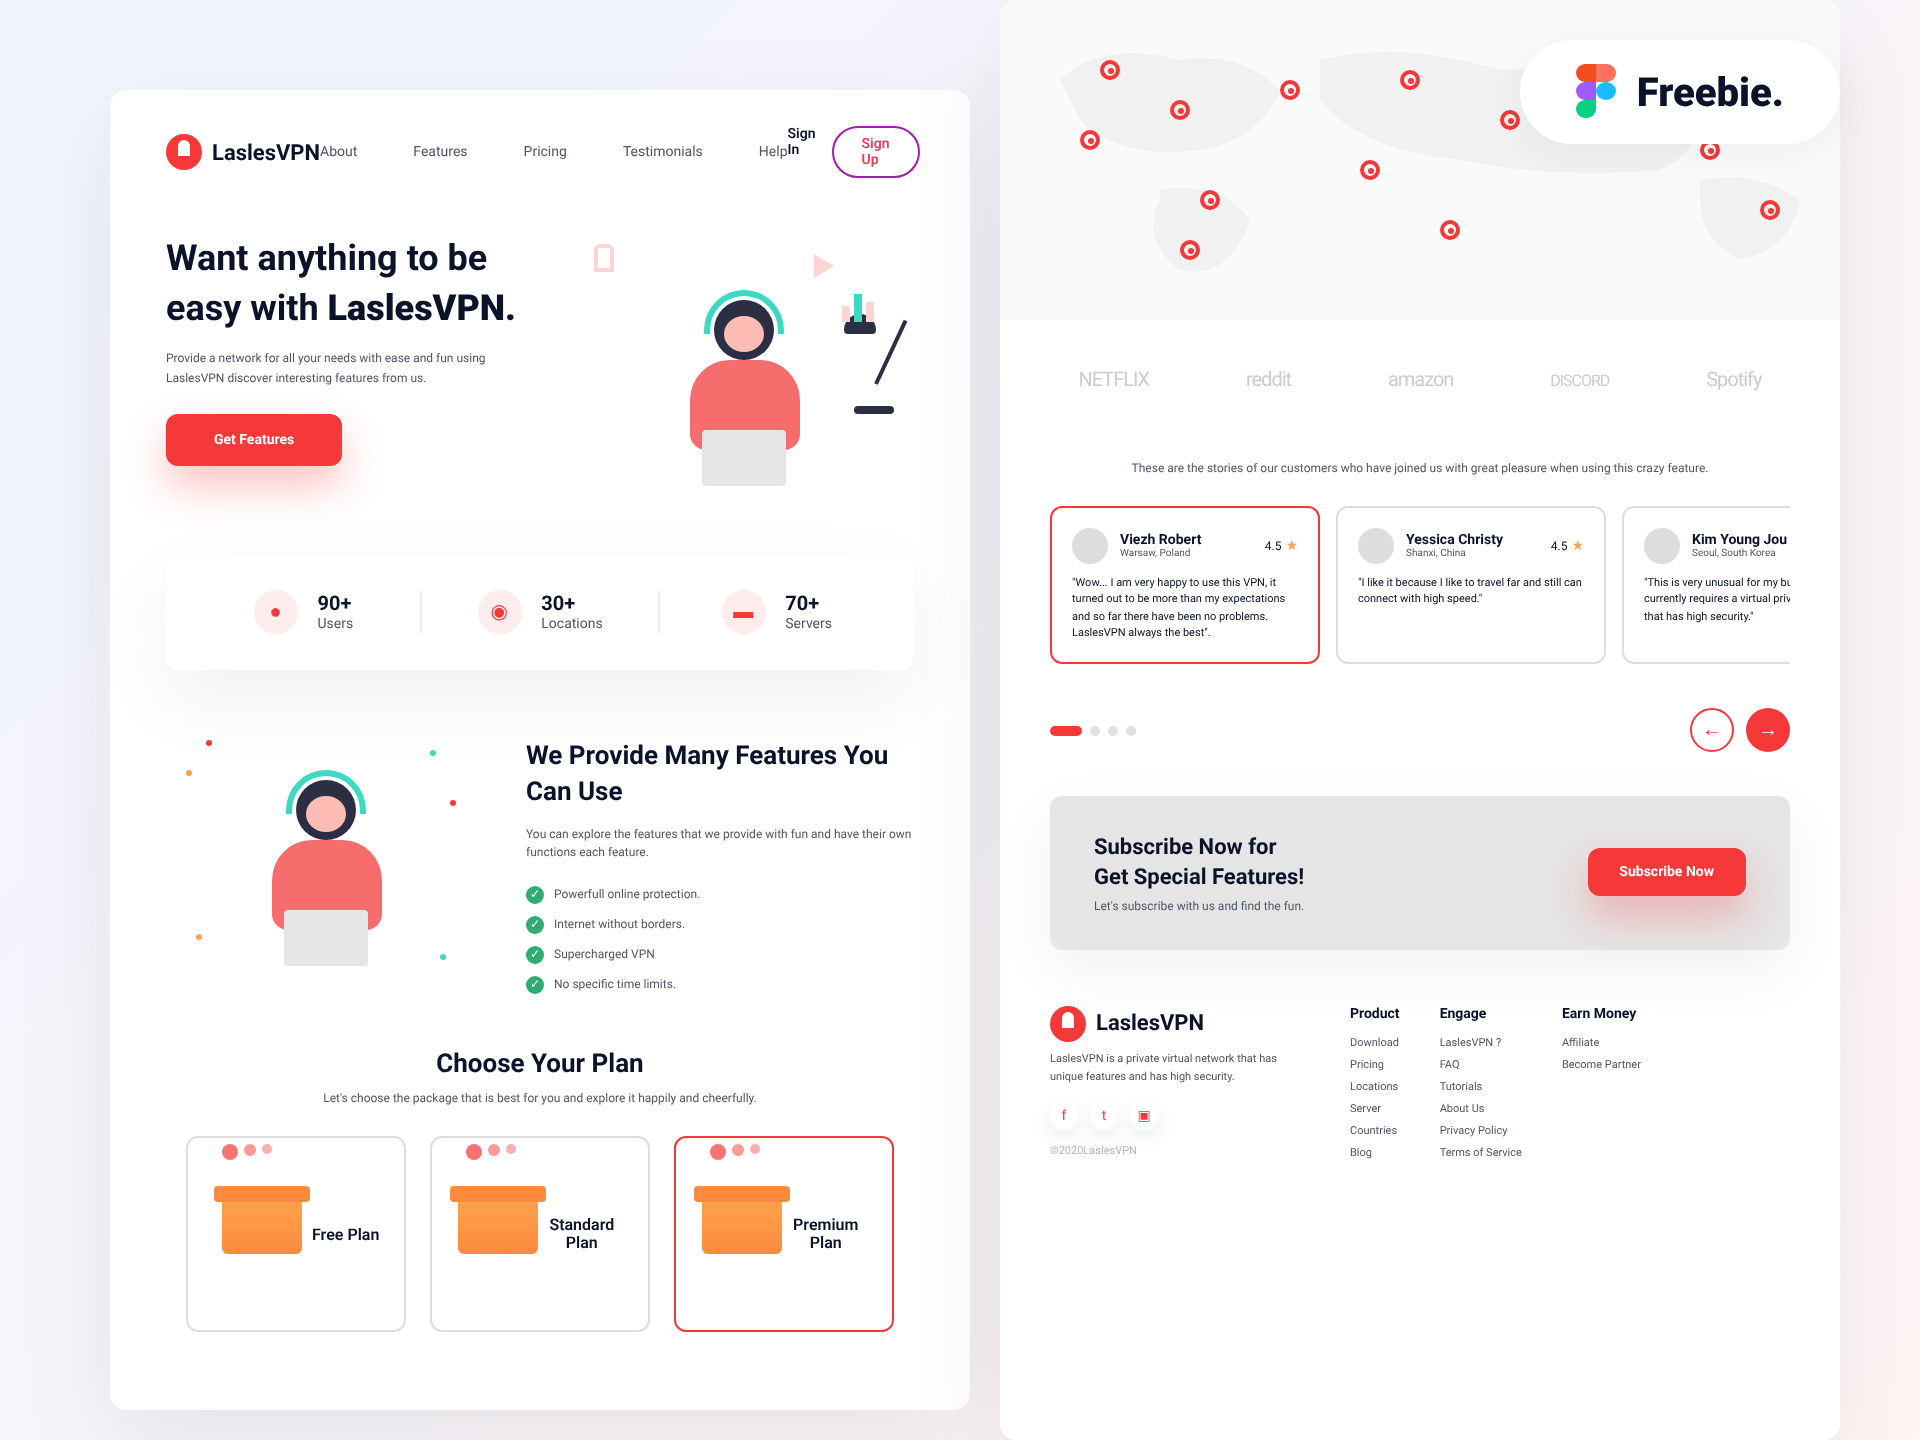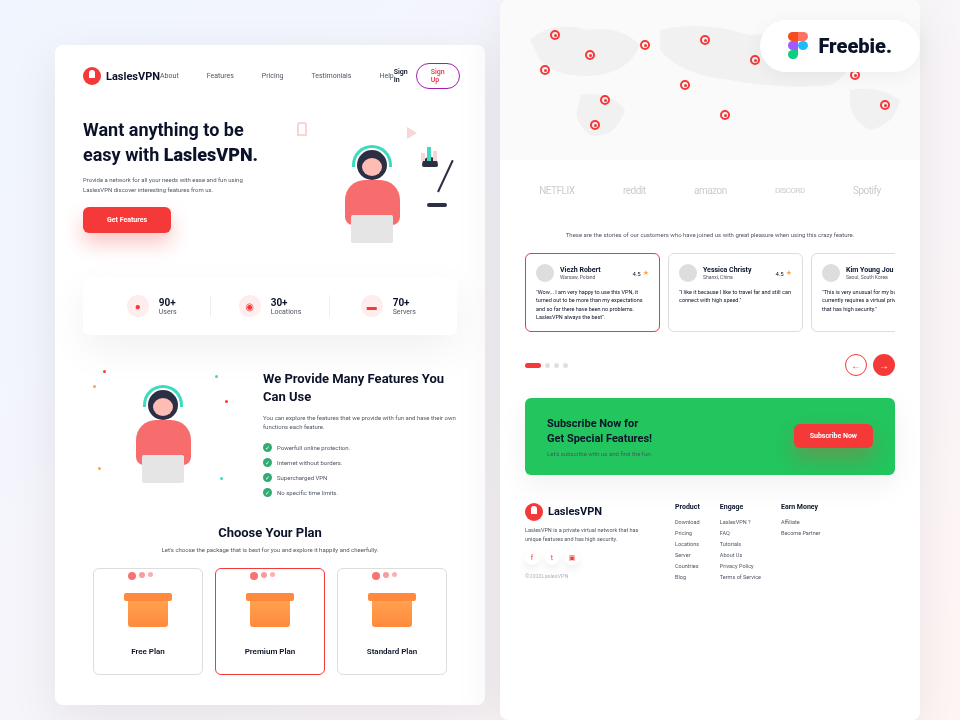--- a/index.html
+++ b/index.html
@@ -12,21 +12,21 @@
 .panel{position:absolute;background:#fff;border-radius:8px;box-shadow:0 15px 50px rgba(0,0,0,0.08);overflow:hidden}
 .panel-left{left:55px;top:45px;width:430px;height:660px}
 .panel-right{right:40px;top:0;width:420px;height:720px}
 .navbar{display:flex;align-items:center;padding:18px 28px;justify-content:space-between}
 .logo{display:flex;align-items:center;gap:5px}
 .logo-icon{width:18px;height:18px;background:#F53838;border-radius:50%;position:relative}
 .logo-icon::after{content:'';position:absolute;width:6px;height:8px;background:#fff;top:3px;left:6px;border-radius:3px 3px 0 0}
 .logo-text{font-weight:700;font-size:11px;color:#0B132A}
 .nav-links{display:flex;gap:28px}
 .nav-link{font-size:7px;color:#4F5665}
-.nav-auth{display:flex;gap:8px;align-items:center}
+.nav-auth{display:flex;gap:8px;align-items:flex-start}
 .signin{font-size:7px;font-weight:600;color:#0B132A}
 .signup{font-size:7px;font-weight:600;color:#F53855;border:1px solid #a21caf;border-radius:20px;padding:4px 14px}
 .hero{padding:10px 28px;display:flex;gap:15px}
 .hero-text h1{font-size:18px;font-weight:700;color:#0B132A;line-height:1.4;margin-bottom:8px}
 .hero-text p{font-size:6px;color:#4F5665;line-height:1.6;margin-bottom:12px}
 .btn-primary{background:#F53838;color:#fff;font-size:7px;font-weight:700;padding:9px 24px;border-radius:6px;border:none;box-shadow:0 10px 20px rgba(245,56,56,0.3)}
 .hero-img{flex-shrink:0;width:170px;height:130px;position:relative}
 .stats{margin:20px 28px;display:flex;background:#fff;border-radius:6px;box-shadow:0 15px 40px rgba(13,16,37,0.06);padding:18px 10px}
 .stat{flex:1;display:flex;align-items:center;gap:10px;justify-content:center;border-right:1px solid #EEEFF2}
 .stat:last-child{border:none}
@@ -37,21 +37,21 @@
 .feat-img{width:160px;height:130px;flex-shrink:0;position:relative}
 .feat-text h2{font-size:13px;font-weight:700;color:#0B132A;line-height:1.4;margin-bottom:6px}
 .feat-text p{font-size:6px;color:#4F5665;line-height:1.6;margin-bottom:8px}
 .feat-list{list-style:none}
 .feat-list li{font-size:6px;color:#4F5665;padding:3px 0;display:flex;align-items:center;gap:5px}
 .check{width:9px;height:9px;background:#2FAB73;border-radius:50%;display:inline-flex;align-items:center;justify-content:center;color:#fff;font-size:6px}
 .plans{padding:10px 28px;text-align:center}
 .plans h2{font-size:13px;font-weight:700;color:#0B132A;margin-bottom:6px}
 .plans p{font-size:6px;color:#4F5665;margin-bottom:15px}
 .plan-cards{display:flex;gap:12px;justify-content:center}
-.plan-card{border:1px solid #DDDDDD;border-radius:6px;padding:18px 12px;width:110px;display:flex;flex-direction:column;align-items:center}
+.plan-card{border:1px solid #DDDDDD;border-radius:6px;padding:18px 12px;width:110px;display:flex;flex-direction:row;align-items:center}
 .plan-card.active{border-color:#F53838}
 .plan-box{width:50px;height:50px;margin-bottom:10px;position:relative}
 .plan-name{font-size:8px;font-weight:600;color:#0B132A}
 .map{height:160px;background:#fafafa;position:relative;overflow:hidden}
 .world{position:absolute;inset:0;opacity:0.3}
 .dot{position:absolute;width:10px;height:10px;border:2px solid #F53838;border-radius:50%}
 .dot::after{content:'';position:absolute;width:3px;height:3px;background:#F53838;border-radius:50%;top:1.5px;left:1.5px}
 .brands{display:flex;justify-content:space-around;padding:25px 15px;align-items:center}
 .brand{font-size:10px;font-weight:400;color:#ccc;letter-spacing:-0.5px}
 .testimonials{padding:10px 25px;text-align:center}
@@ -69,21 +69,21 @@
 .star{color:#FEA250;font-size:7px}
 .test-body{font-size:5.5px;color:#0B132A;line-height:1.5}
 .carousel{display:flex;justify-content:space-between;align-items:center;padding:12px 25px}
 .dots{display:flex;gap:4px}
 .cdot{width:5px;height:5px;background:#DDE0E4;border-radius:50%}
 .cdot.active{width:16px;border-radius:3px;background:#F53838}
 .arrows{display:flex;gap:6px}
 .arrow{width:22px;height:22px;border-radius:50%;display:flex;align-items:center;justify-content:center;font-size:10px}
 .arrow-l{border:1px solid #F53838;color:#F53838}
 .arrow-r{background:#F53838;color:#fff}
-.subscribe{margin:10px 25px;background:#22c55e;border-radius:6px;box-shadow:0 10px 30px rgba(13,16,37,0.06);padding:18px 22px;display:flex;justify-content:space-between;align-items:center}
+.subscribe{margin:10px 25px;background:#e5e5e5;border-radius:6px;box-shadow:0 10px 30px rgba(13,16,37,0.06);padding:18px 22px;display:flex;justify-content:space-between;align-items:center}
 .sub-text h3{font-size:11px;font-weight:700;color:#0B132A;line-height:1.4}
 .sub-text p{font-size:6px;color:#4F5665;margin-top:3px}
 .footer{padding:18px 25px;display:flex;gap:20px}
 .footer-main{width:130px}
 .footer-main p{font-size:5.5px;color:#4F5665;line-height:1.6;margin-top:5px}
 .socials{display:flex;gap:6px;margin-top:8px}
 .social{width:14px;height:14px;background:#fff;border-radius:50%;box-shadow:0 4px 10px rgba(13,16,37,0.08);display:flex;align-items:center;justify-content:center;color:#F53838;font-size:7px}
 .copyright{font-size:5.5px;color:#AFB5C0;margin-top:8px}
 .footer-col h4{font-size:7px;font-weight:700;color:#0B132A;margin-bottom:8px}
 .footer-col a{display:block;font-size:5.5px;color:#4F5665;margin-bottom:5px;text-decoration:none}
@@ -252,41 +252,41 @@
             <div class="plan-box">
               <div class="bubbles">
                 <div class="bubble"></div>
                 <div class="bubble"></div>
                 <div class="bubble"></div>
               </div>
               <div class="box-illus"></div>
             </div>
             <div class="plan-name">Free Plan</div>
           </div>
+      <div class="plan-card">
+            <div class="plan-box">
+              <div class="bubbles">
+                <div class="bubble"></div>
+                <div class="bubble"></div>
+                <div class="bubble"></div>
+              </div>
+              <div class="box-illus"></div>
+            </div>
+            <div class="plan-name">Standard Plan</div>
+          </div>
       <div class="plan-card active">
             <div class="plan-box">
               <div class="bubbles">
                 <div class="bubble"></div>
                 <div class="bubble"></div>
                 <div class="bubble"></div>
               </div>
               <div class="box-illus"></div>
             </div>
             <div class="plan-name">Premium Plan</div>
-          </div>
-      <div class="plan-card">
-            <div class="plan-box">
-              <div class="bubbles">
-                <div class="bubble"></div>
-                <div class="bubble"></div>
-                <div class="bubble"></div>
-              </div>
-              <div class="box-illus"></div>
-            </div>
-            <div class="plan-name">Standard Plan</div>
           </div>
     </div>
   </div>
 </div>
 
 <div class="panel panel-right">
   <div class="map">
     <svg class="world" viewBox="0 0 420 160">
           <path fill="#ddd" d="M30,40 Q50,20 90,30 Q120,25 140,45 Q130,70 100,75 Q60,80 40,60 Z M160,30 Q200,20 250,35 Q300,30 340,50 Q360,70 330,85 Q280,90 230,80 Q180,75 160,50 Z M350,90 Q380,85 400,100 Q395,125 370,130 Q350,120 350,100 Z M80,95 Q110,90 125,110 Q115,140 90,135 Q70,120 80,100 Z"></path>
         </svg>

